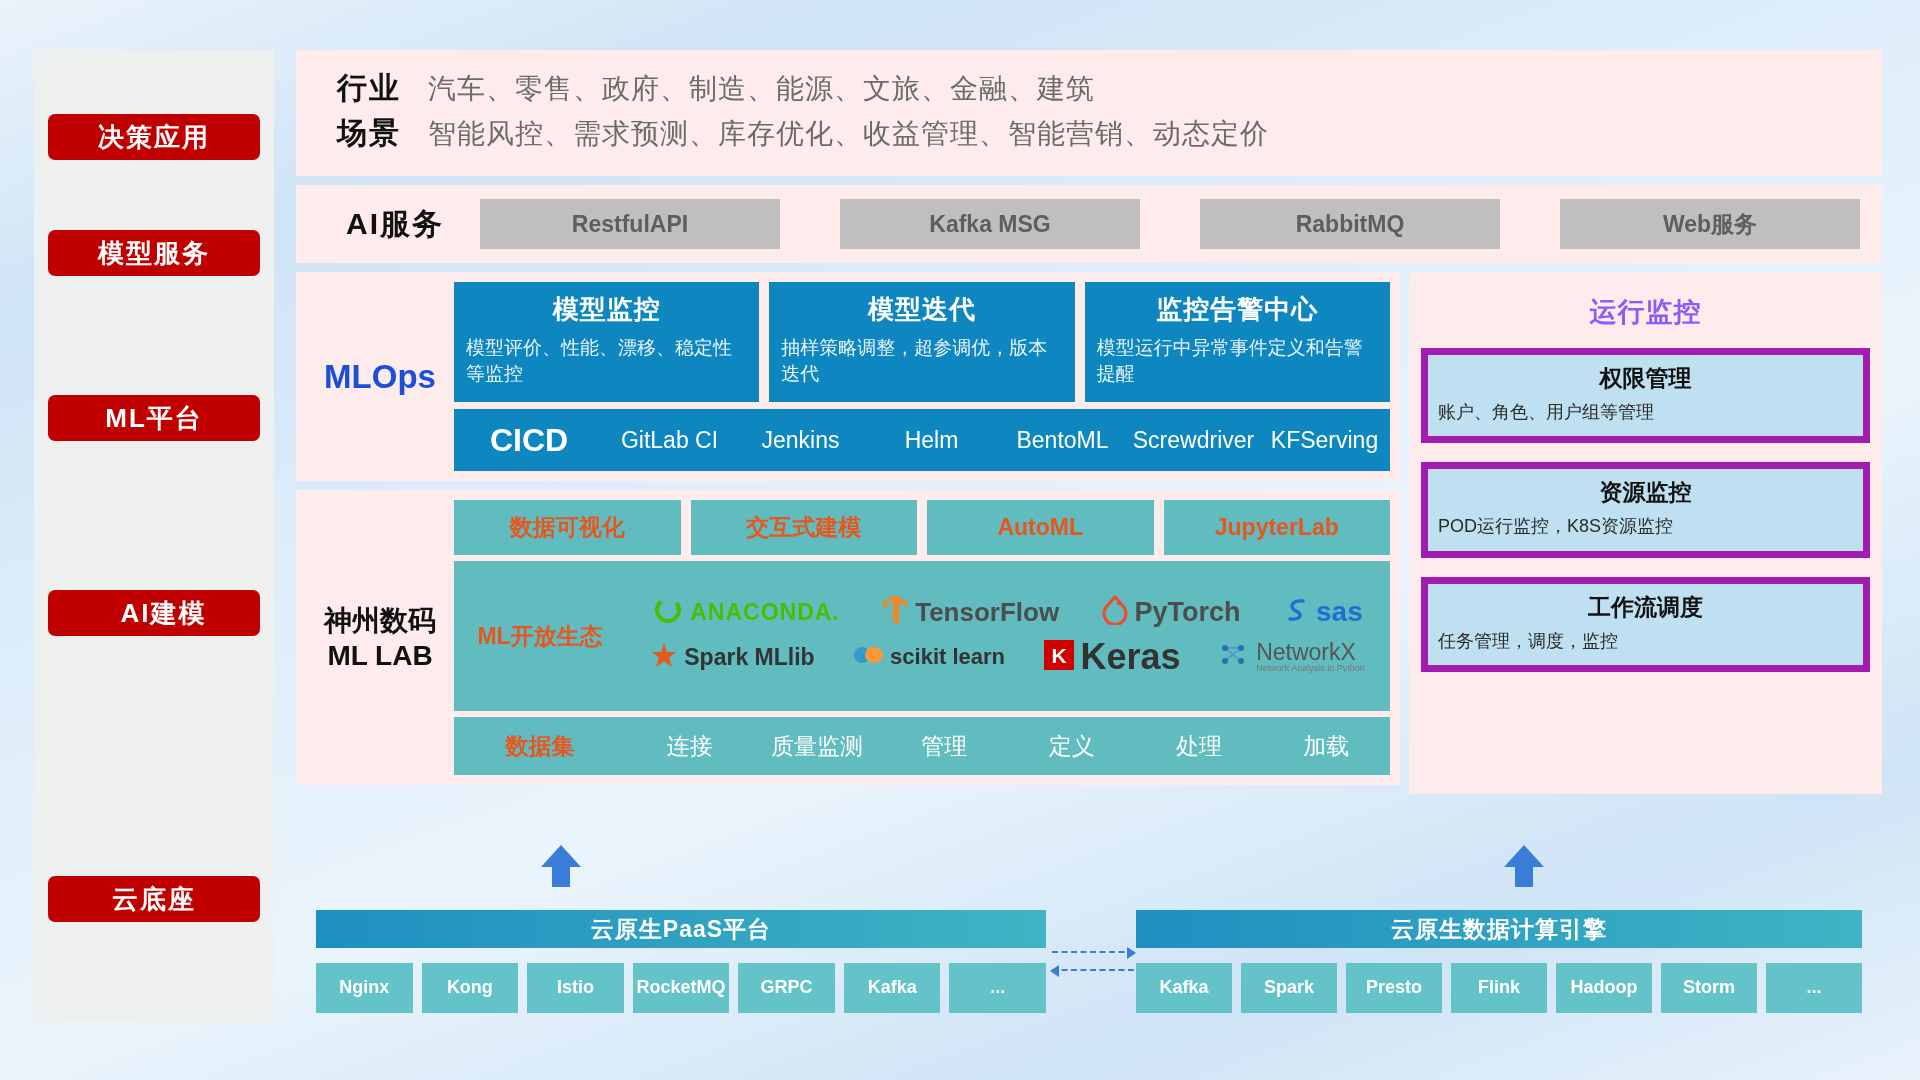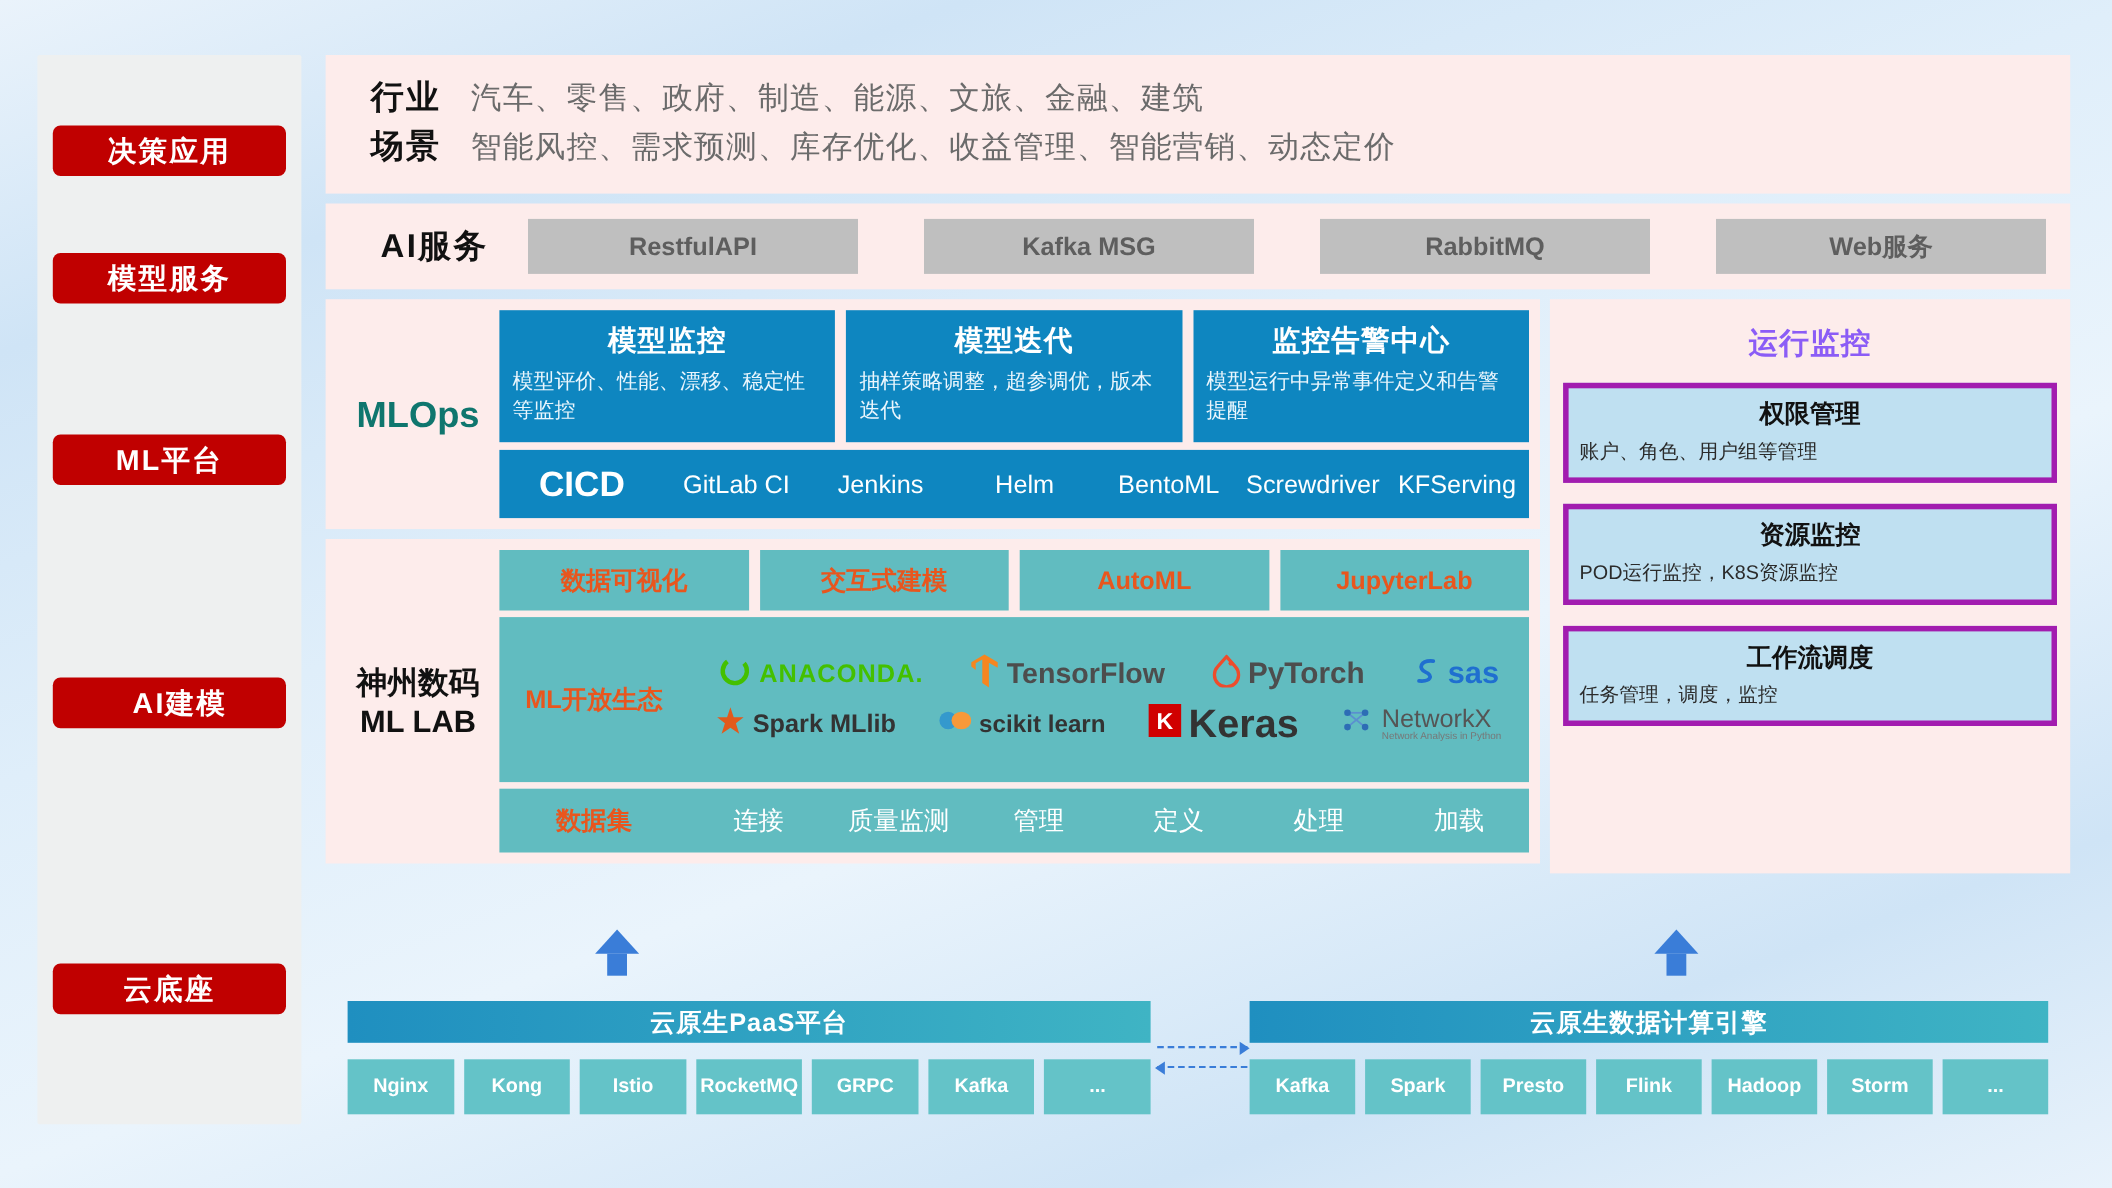--- a/index.html
+++ b/index.html
@@ -20,21 +20,21 @@
   .rail-tag {
     position: absolute; left: 14px; width: 212px; height: 46px;
     background: #c00000; border-radius: 7px;
     color: #fff; font-weight: bold; font-size: 26px;
     display: flex; align-items: center; justify-content: center;
     letter-spacing: 2px;
   }
   #tag-0 { top: 64px; }
   #tag-1 { top: 180px; }
   #tag-2 { top: 345px; }
-  #tag-3 { top: 566px; padding-left: 19px; }
+  #tag-3 { top: 540px; padding-left: 19px; }
   #tag-4 { top: 826px; }
 
   
   #main { position: absolute; left: 296px; top: 50px; width: 1586px; }
 
   .band {
     background: #fdeceb;
     margin-bottom: 9px;
     padding: 10px 12px;
   }
@@ -62,21 +62,21 @@
   }
 
   
   #mid-wrap { display: flex; gap: 9px; }
   #mid-left { width: 1104px; flex: 0 0 1104px; }
   #mid-right { flex: 1; }
 
   
   #band-mlops { display: flex; padding: 10px 10px 10px 10px; }
   #mlops-label { width: 148px; flex: 0 0 148px; display: flex; align-items: center; justify-content: center; }
-  #mlops-label span { font-size: 33px; font-weight: bold; color: #0f766e; }
+  #mlops-label span { font-size: 33px; font-weight: bold; color: #1d4ed8; }
   #mlops-right { flex: 1; display: flex; flex-direction: column; gap: 7px; }
   #mlops-cards { display: flex; gap: 10px; }
   .mlops-card {
     flex: 1; background: #0e86c0; color: #fff;
     padding: 10px 12px 12px 12px; min-height: 120px;
   }
   .mlops-card h4 { font-size: 26px; text-align: center; font-weight: bold; margin-bottom: 8px; letter-spacing: 1px; }
   .mlops-card p { font-size: 19px; line-height: 1.35; color: #eaf6fd; }
   #cicd-row {
     background: #0e86c0; color: #fff; height: 62px;
@@ -119,21 +119,21 @@
     background: #61bcc0; height: 58px; display: flex; align-items: center;
   }
   #dataset-label { width: 172px; flex: 0 0 172px; text-align: center; color: #e8561e; font-size: 23px; font-weight: bold; }
   #dataset-items { flex: 1; display: flex; }
   .dataset-item { flex: 1; text-align: center; color: #fff; font-size: 23px; }
 
   
   #band-monitor { padding: 12px 12px 14px 12px; height: 100%; display: flex; flex-direction: column; }
   #monitor-title { text-align: center; font-size: 27px; font-weight: bold; color: #8b5cf6; margin: 10px 0 18px 0; letter-spacing: 1px; }
   .monitor-card {
-    background: #bfe0f1; border: 5px solid #a21caf;
+    background: #bfe0f1; border: 7px solid #a21caf;
     padding: 8px 10px 12px 10px; margin-bottom: 19px;
   }
   .monitor-card h5 { text-align: center; font-size: 23px; font-weight: bold; color: #111; margin-bottom: 6px; }
   .monitor-card p { font-size: 18px; color: #2b2b2b; line-height: 1.35; }
 
   
   #bottom { position: absolute; left: 296px; top: 880px; width: 1586px; height: 160px; }
   .cloud-group { position: absolute; top: 30px; }
   #cloud-left { left: 20px; width: 730px; }
   #cloud-right { left: 840px; width: 726px; }

